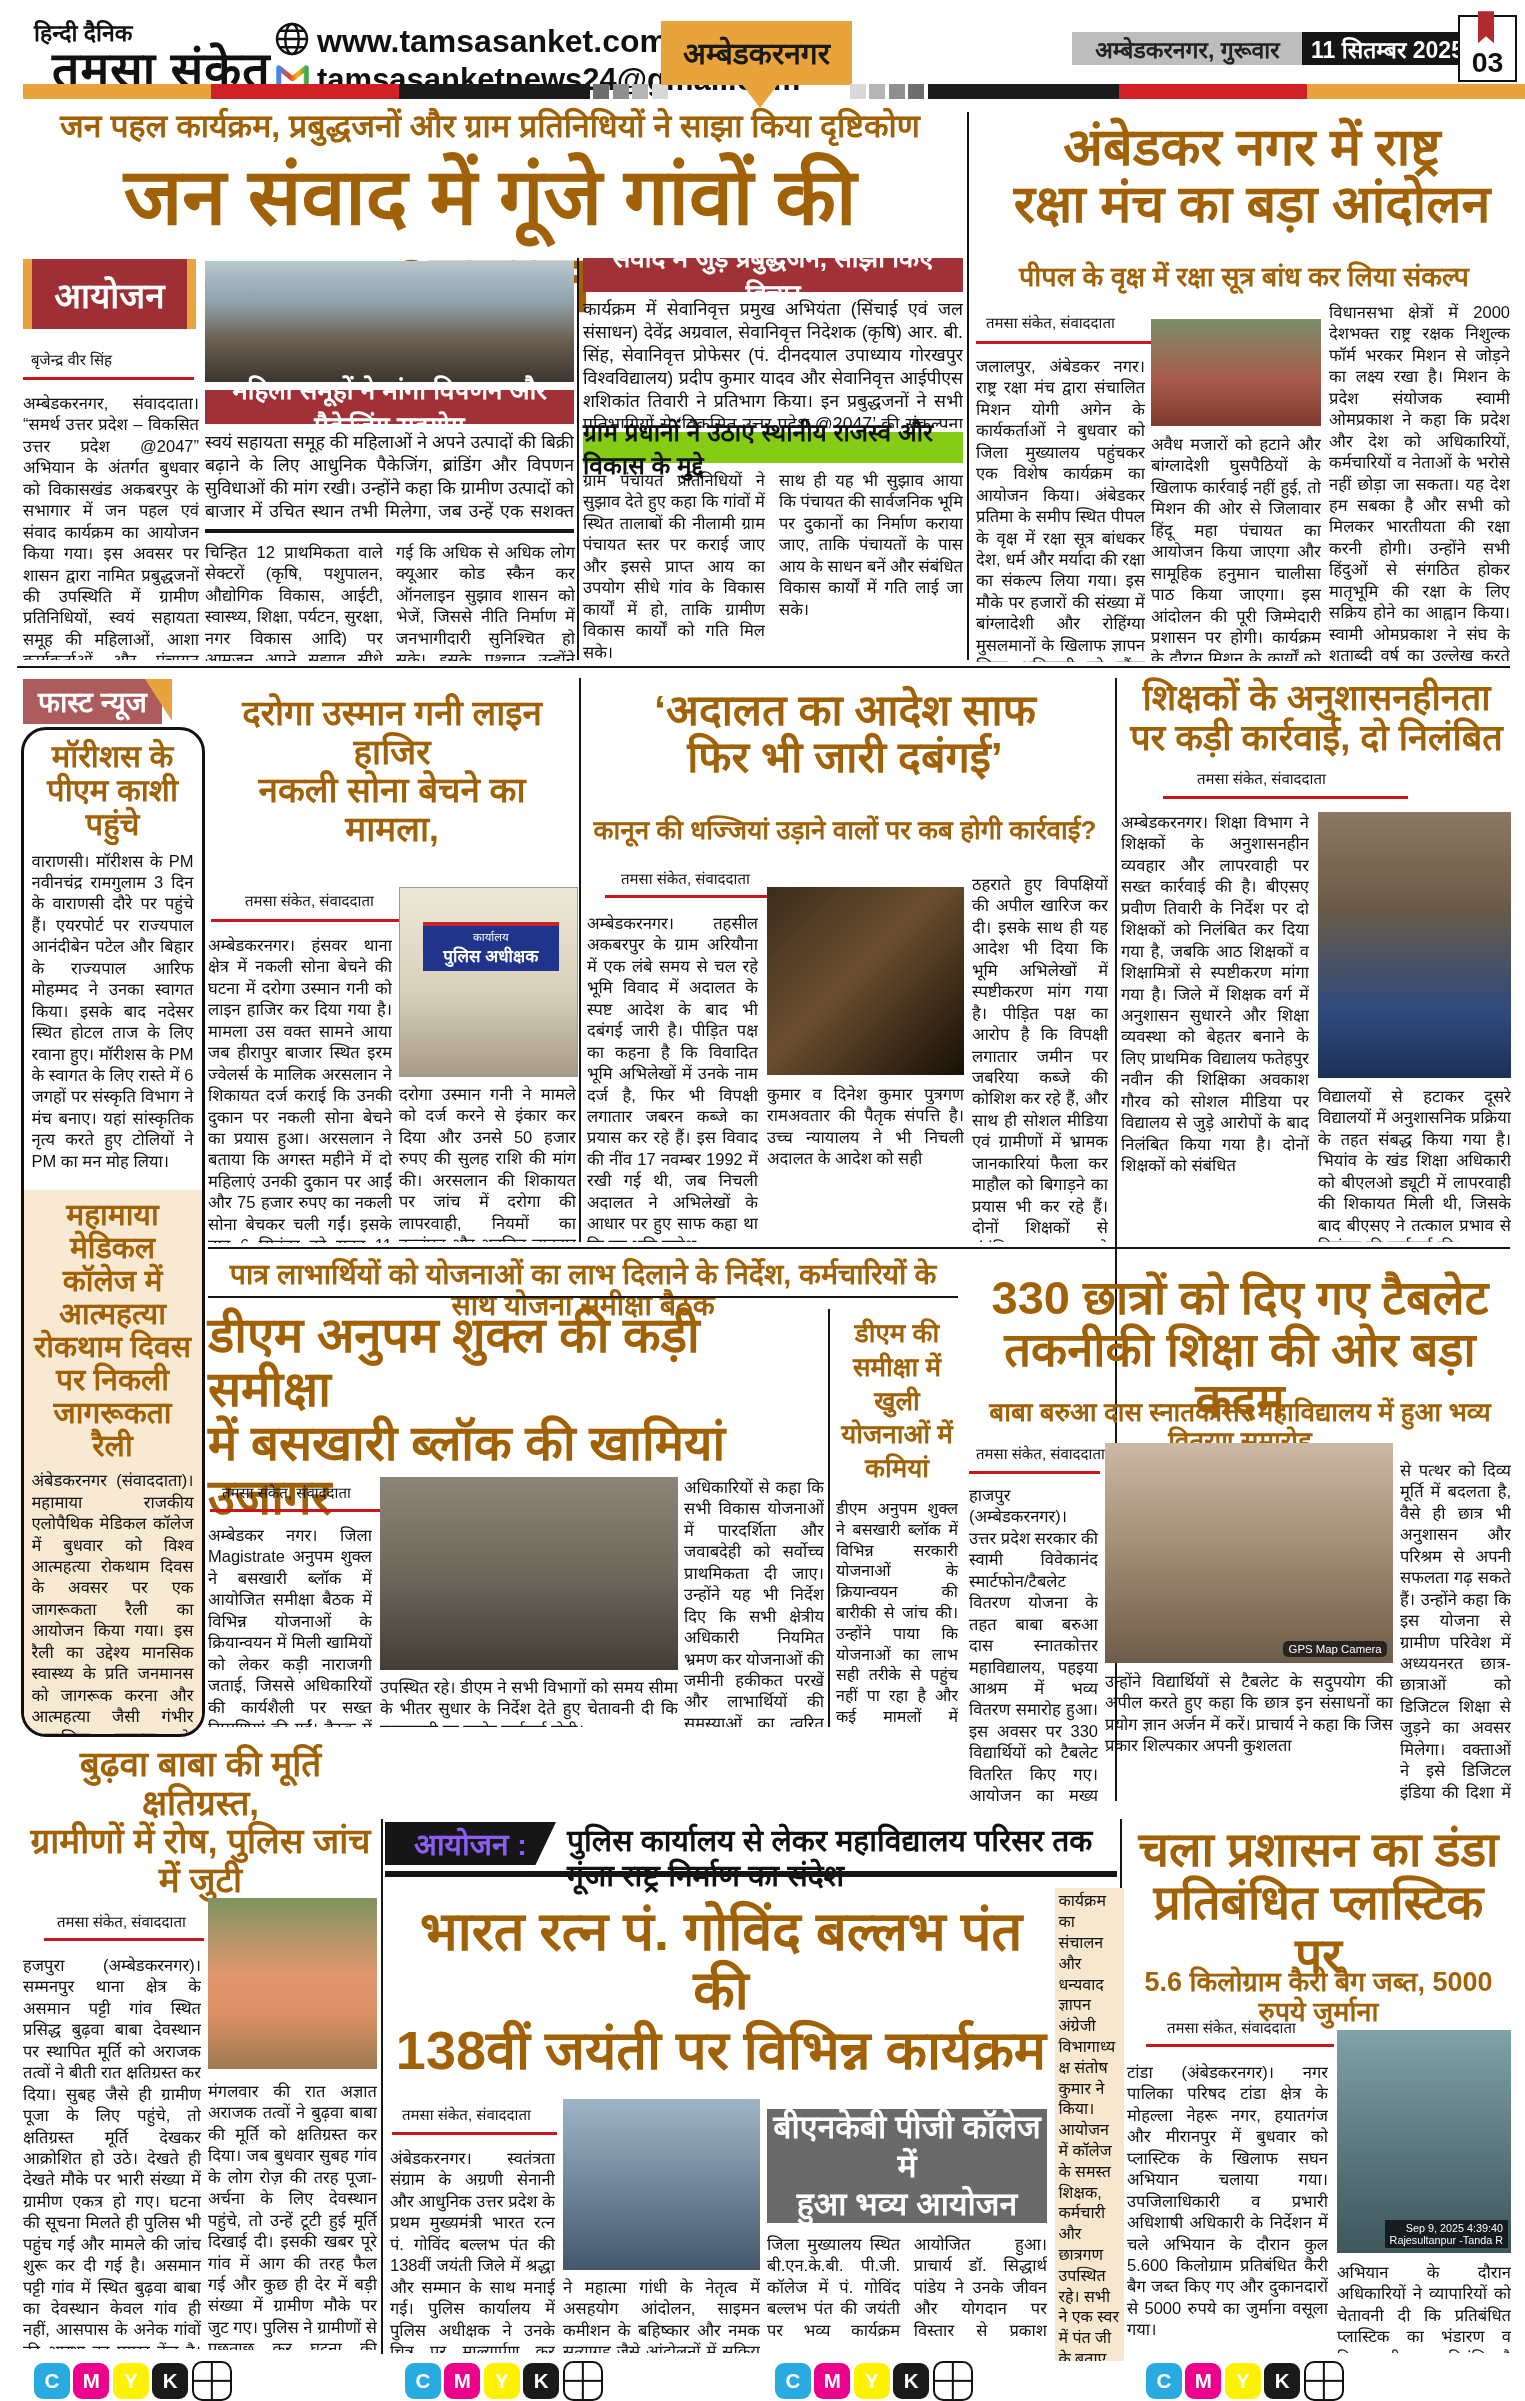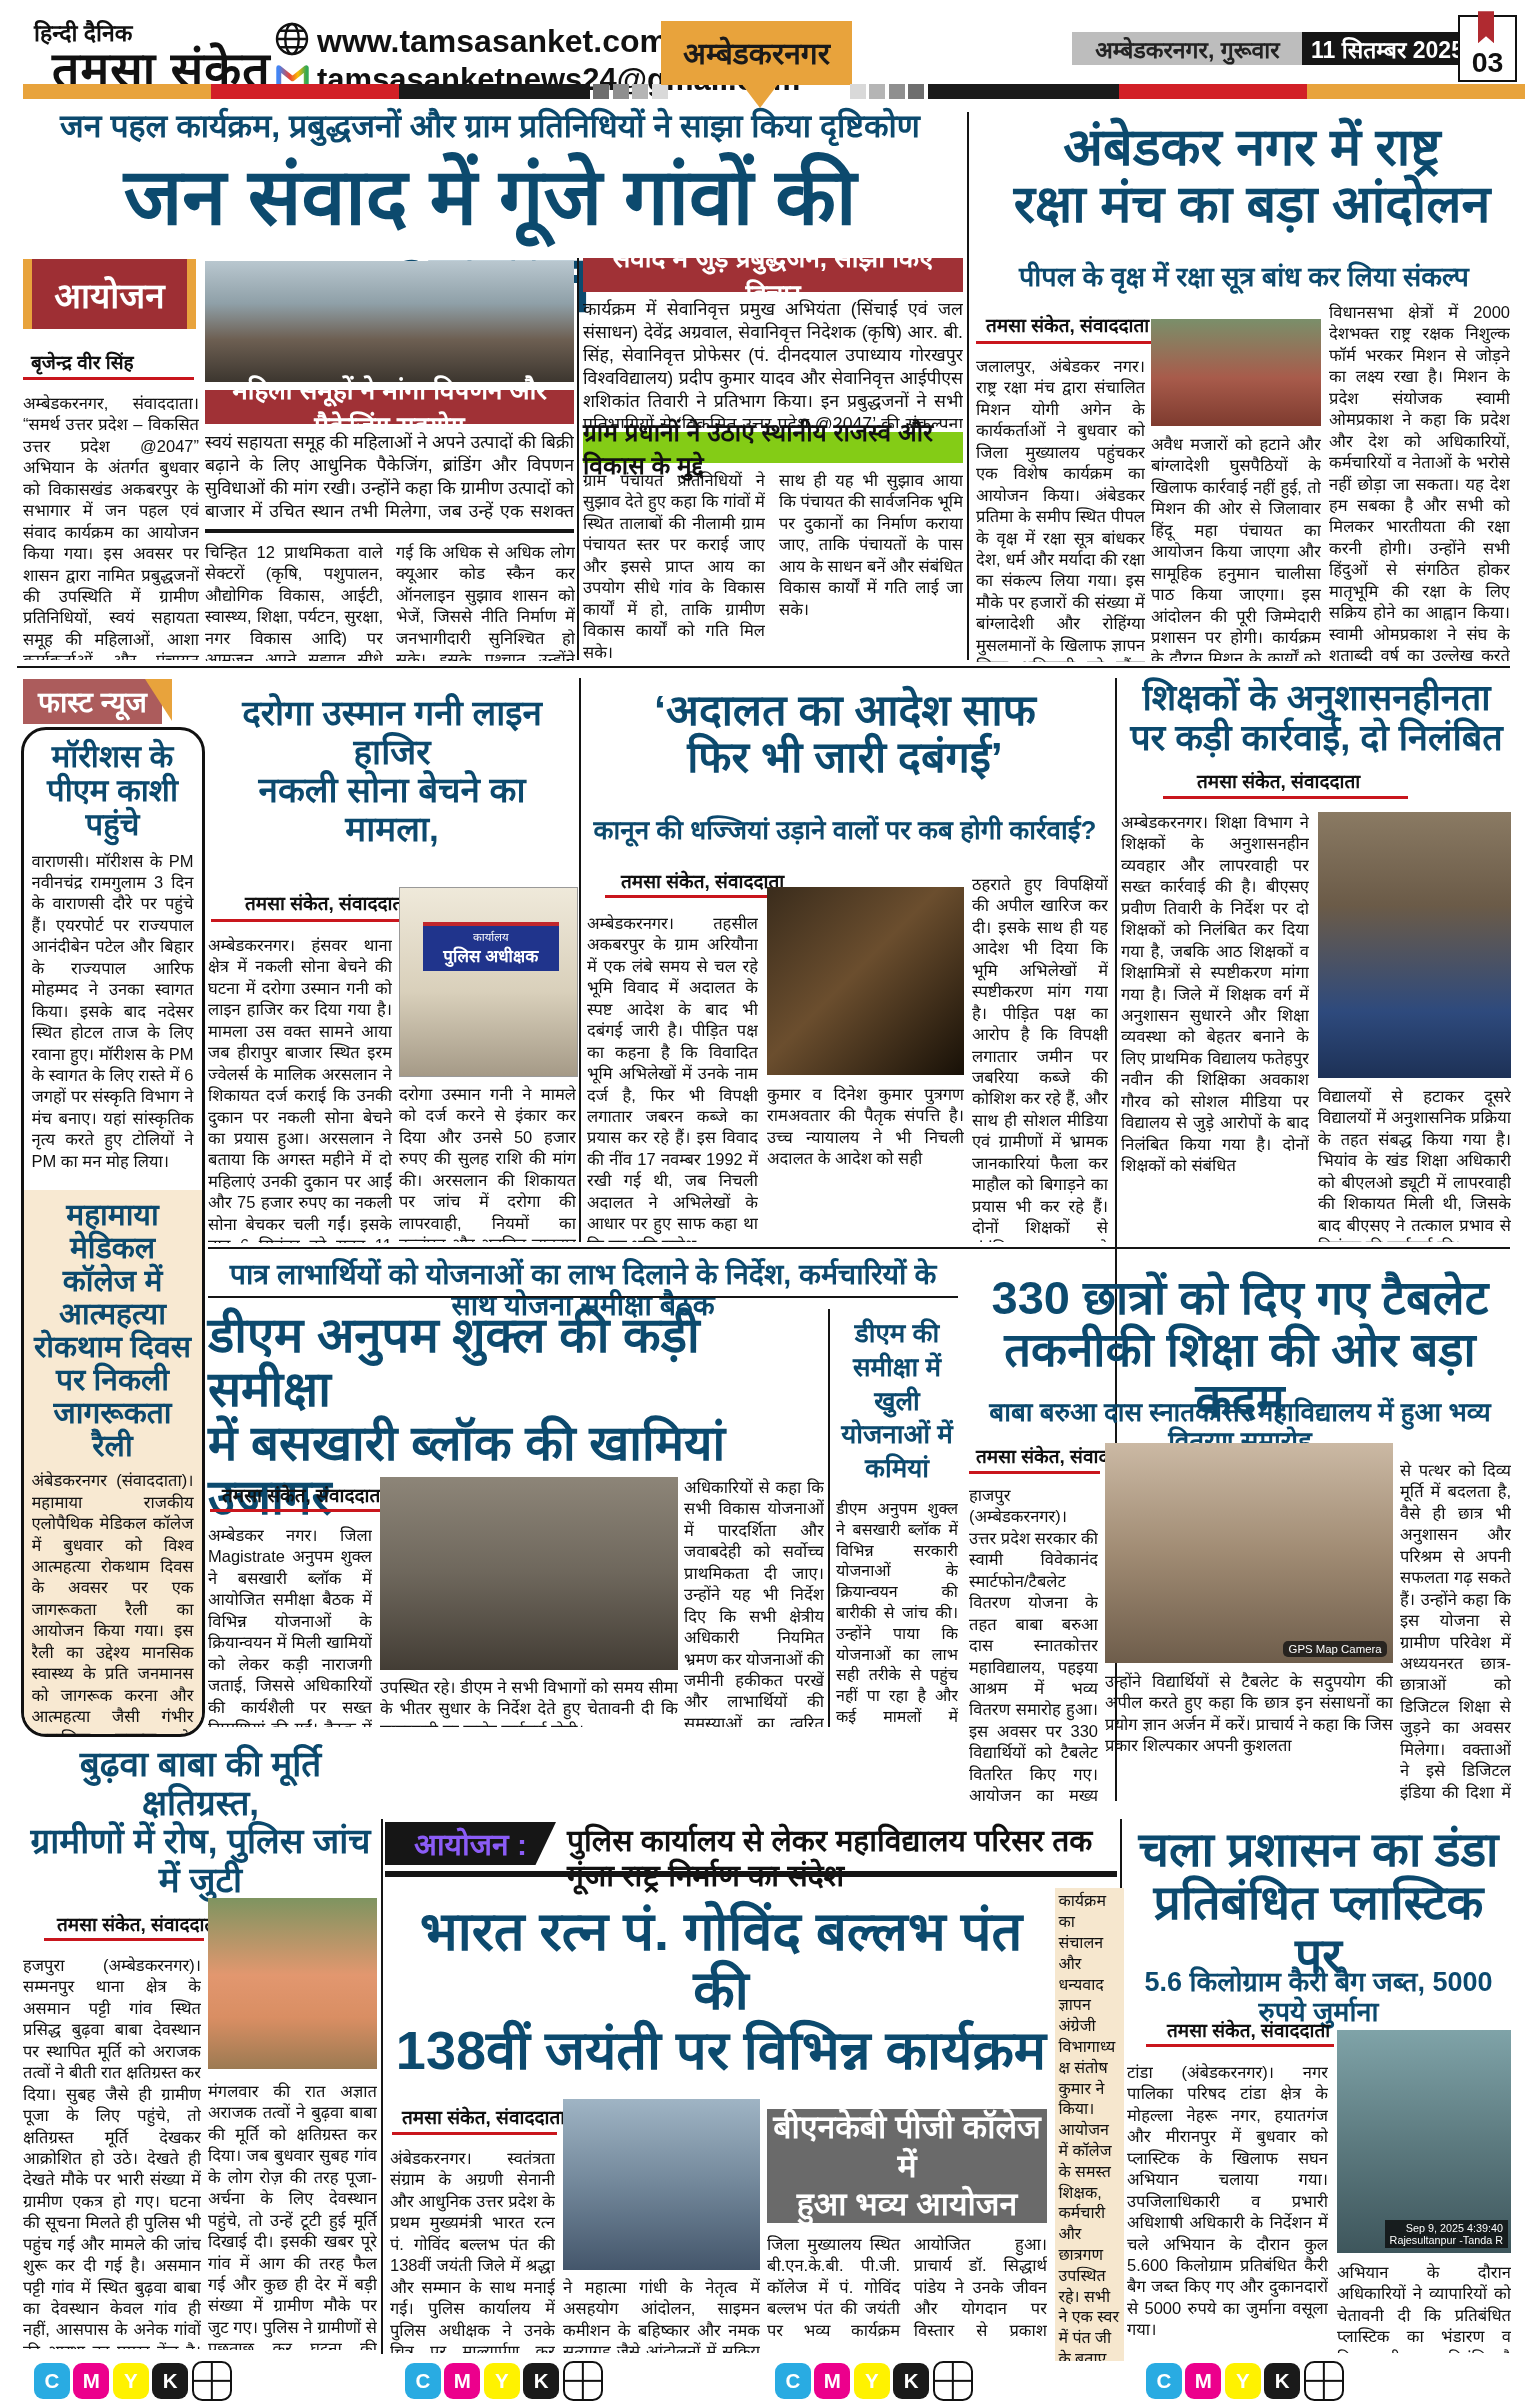--- a/index.html
+++ b/index.html
@@ -1,21 +1,21 @@
 <!DOCTYPE html>
 <html style="font-size:9px"><head>
 <meta charset="utf-8">
 <style>
   html,body{margin:0;padding:0;}
   body{width:1526px;height:2401px;position:relative;background:#fff;
        font-family:"Liberation Sans","DejaVu Sans",sans-serif;color:#111;}
   .abs{position:absolute;}
-  .hl{font-weight:bold;text-align:center;line-height:1.1;color:#0c4a6e;}
+  .hl{font-weight:bold;text-align:center;line-height:1.1;color:#a16207;}
   .bt{font-size:16.5px;line-height:1.3;text-align:justify;overflow:hidden;word-break:break-word;}
-  .by{font-weight:bold;font-size:19px;}
+  .by{font-weight:normal;font-size:15px;}
   .rl{height:3.4px;background:#c9161d;}
   .vr{width:2.3px;background:#151515;}
   .hrule{background:#151515;}
   .photo{overflow:hidden;}
   .band{color:#fff;background:#A03136;font-weight:bold;text-align:center;}
   .seg{display:inline-block;height:15px;vertical-align:top;}
   .cmyk{display:flex;gap:3.4px;align-items:center;}
   .tile{width:36px;height:36px;border-radius:9px;display:flex;align-items:center;justify-content:center;
         color:#fff;font-weight:bold;font-size:20.5px;}
   .reg{width:36px;height:36px;border-radius:10.3px;border:2.3px solid #111;position:relative;background:#fff;}

